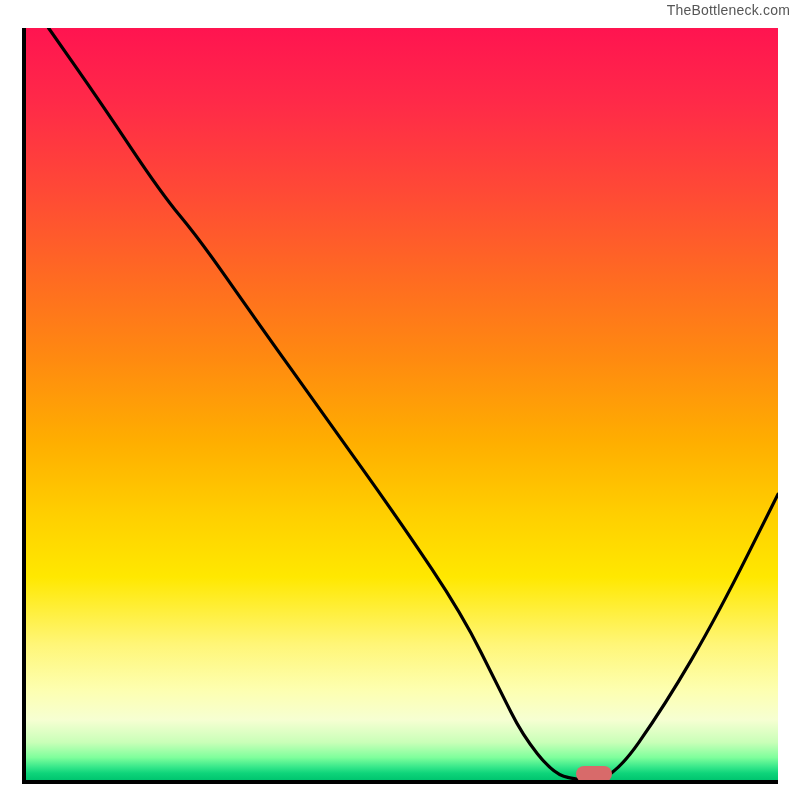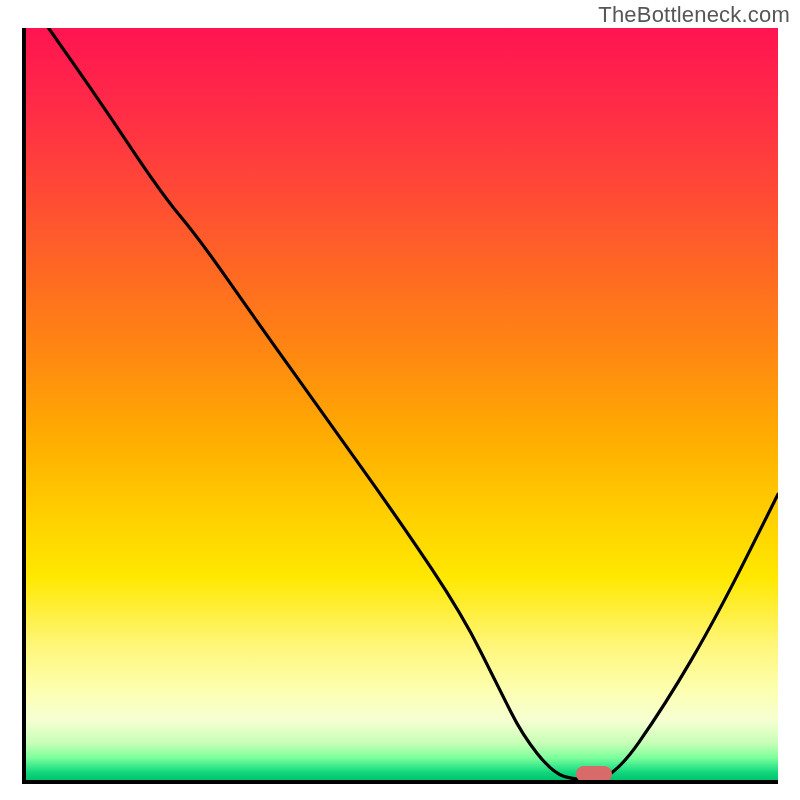--- a/index.html
+++ b/index.html
@@ -12,21 +12,21 @@
   }
   .container {
     position: relative;
     width: 800px;
     height: 800px;
   }
   .watermark {
     position: absolute;
     top: 2px;
     right: 10px;
-    font-size: 22px;
+    font-size: 14px;
     color: #565656;
     font-weight: 500;
     letter-spacing: 0.2px;
   }
   .plot-area {
     position: absolute;
     left: 22px;
     top: 28px;
     width: 756px;
     height: 756px;

